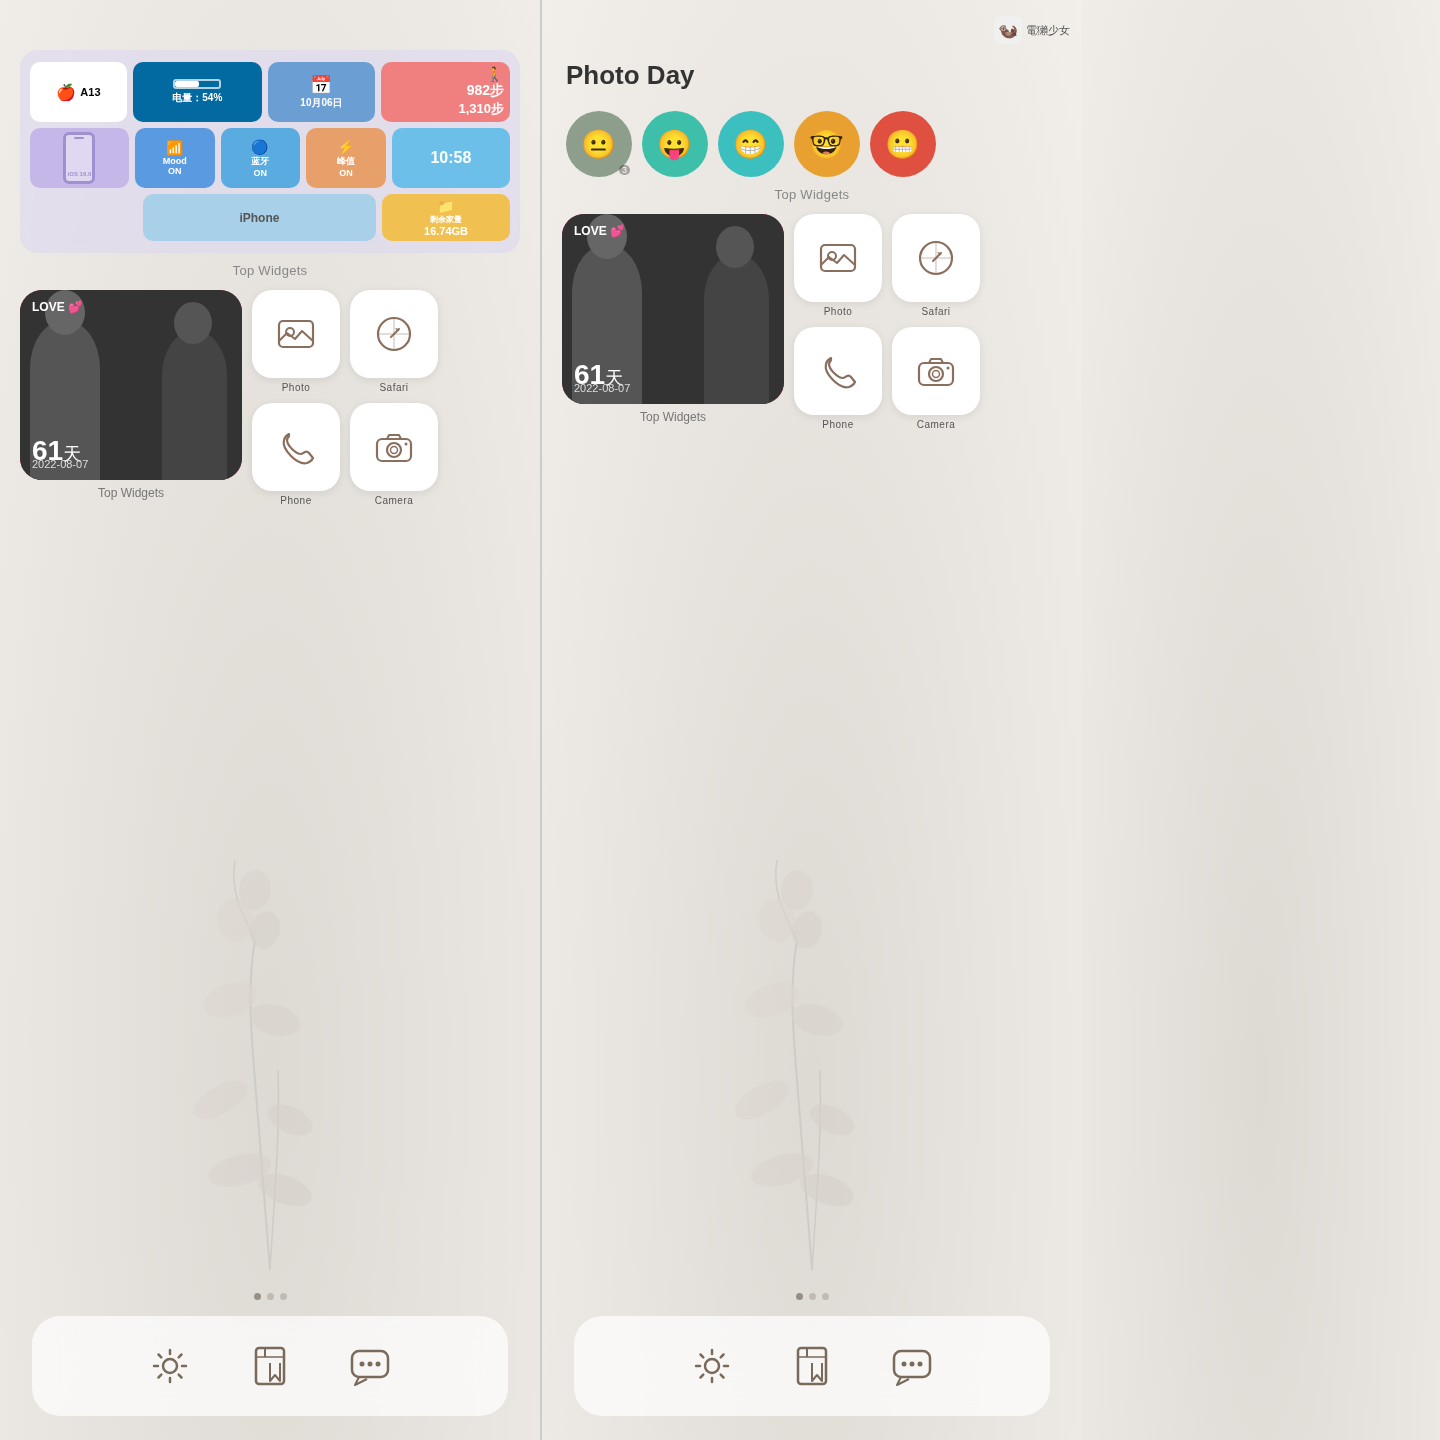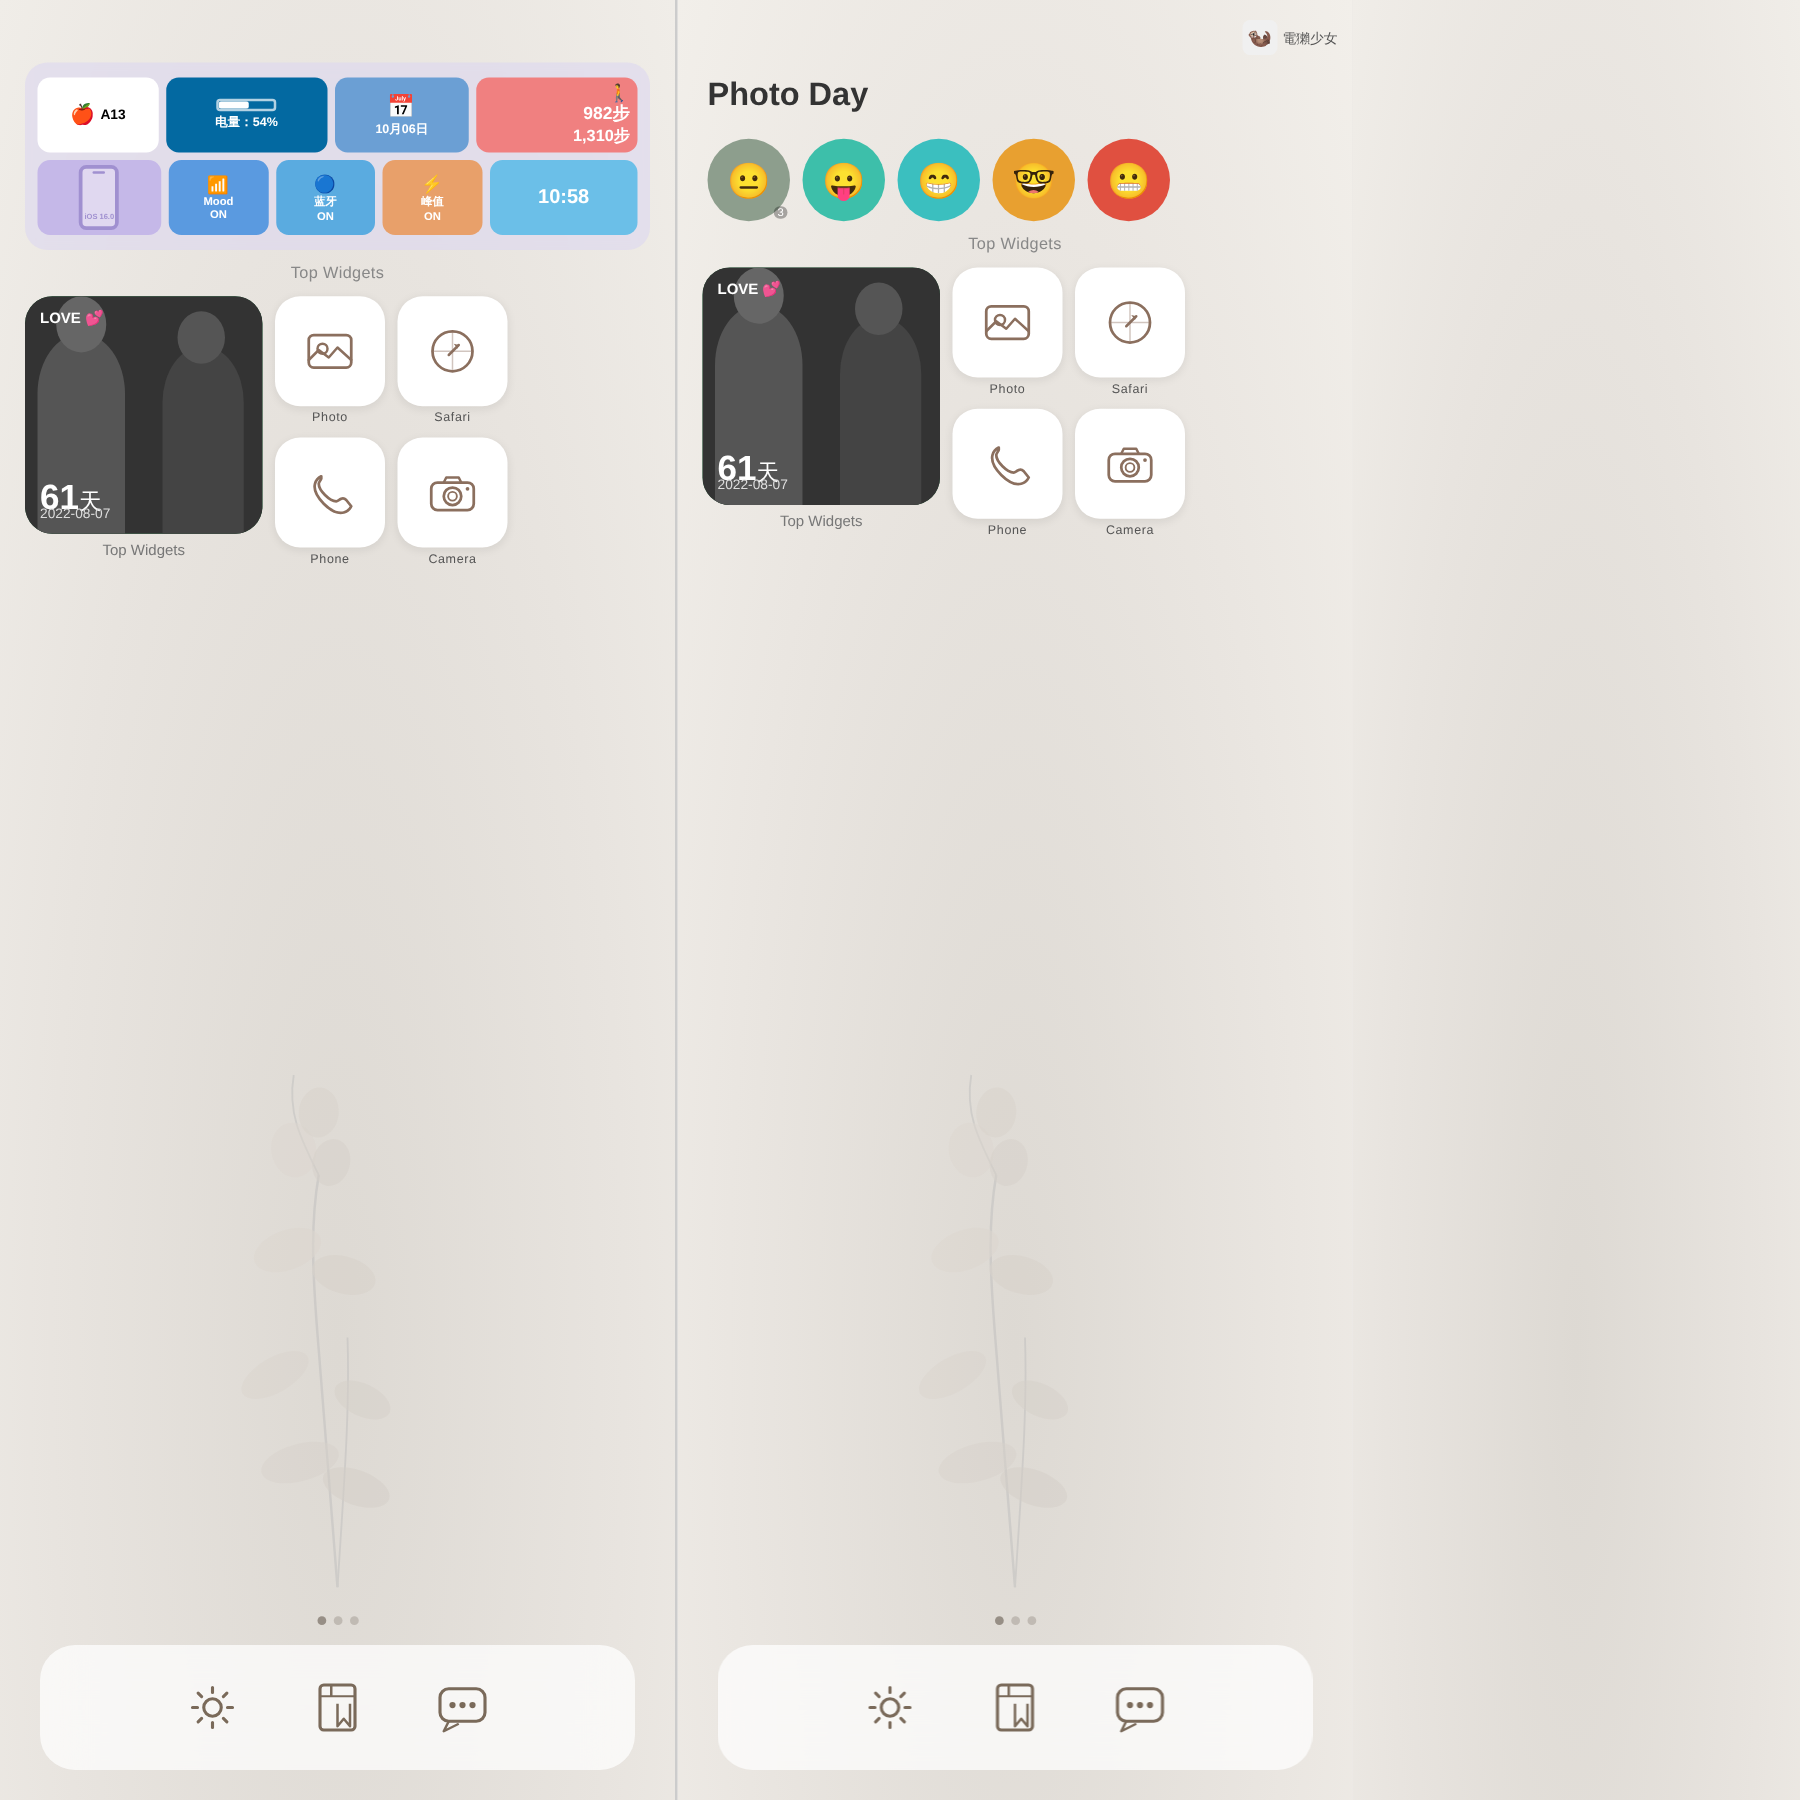--- a/index.html
+++ b/index.html
@@ -137,25 +137,25 @@
       letter-spacing: 0.3px;
     }
 
     
     .app-grid {
       display: flex;
       gap: 10px;
     }
 
     .love-widget {
-      width: 190px;
+      width: 222px;
       height: 190px;
       border-radius: 22px;
       overflow: hidden;
-      background: #14532d;
+      background: #be185d;
       flex-shrink: 0;
       position: relative;
     }
     .love-overlay {
       position: absolute;
       inset: 0;
       display: flex;
       flex-direction: column;
       align-items: flex-start;
       justify-content: flex-start;
@@ -447,20 +447,31 @@
         <div class="widget-cell cell-peak" style="flex:0.7;">
           <span style="font-size:14px;">⚡</span>
           <span>峰值</span>
           <span style="font-size:9px;">ON</span>
         </div>
         <div class="widget-cell cell-time" style="flex:1.1;">
           <span>10:58</span>
         </div>
       </div>
 
+      <div class="widget-row">
+        <div class="widget-cell" style="flex:0.9;background:transparent;"></div>
+        <div class="widget-cell cell-iphone-name" style="flex:2.1;">
+          <span>iPhone</span>
+        </div>
+        <div class="widget-cell cell-storage" style="flex:1.1;">
+          <span style="font-size:14px;">📁</span>
+          <span style="font-size:8px;color:#fff;">剩余家量</span>
+          <span style="font-size:11px;color:#fff;font-weight:700;">16.74GB</span>
+        </div>
+      </div>
     </div>
 
     <div class="section-label">Top Widgets</div>
 
     <div class="app-grid">
 
       <div class="widget-with-label">
         <div class="love-widget">
           <div class="couple-bg">
             <div class="person-1"></div>

